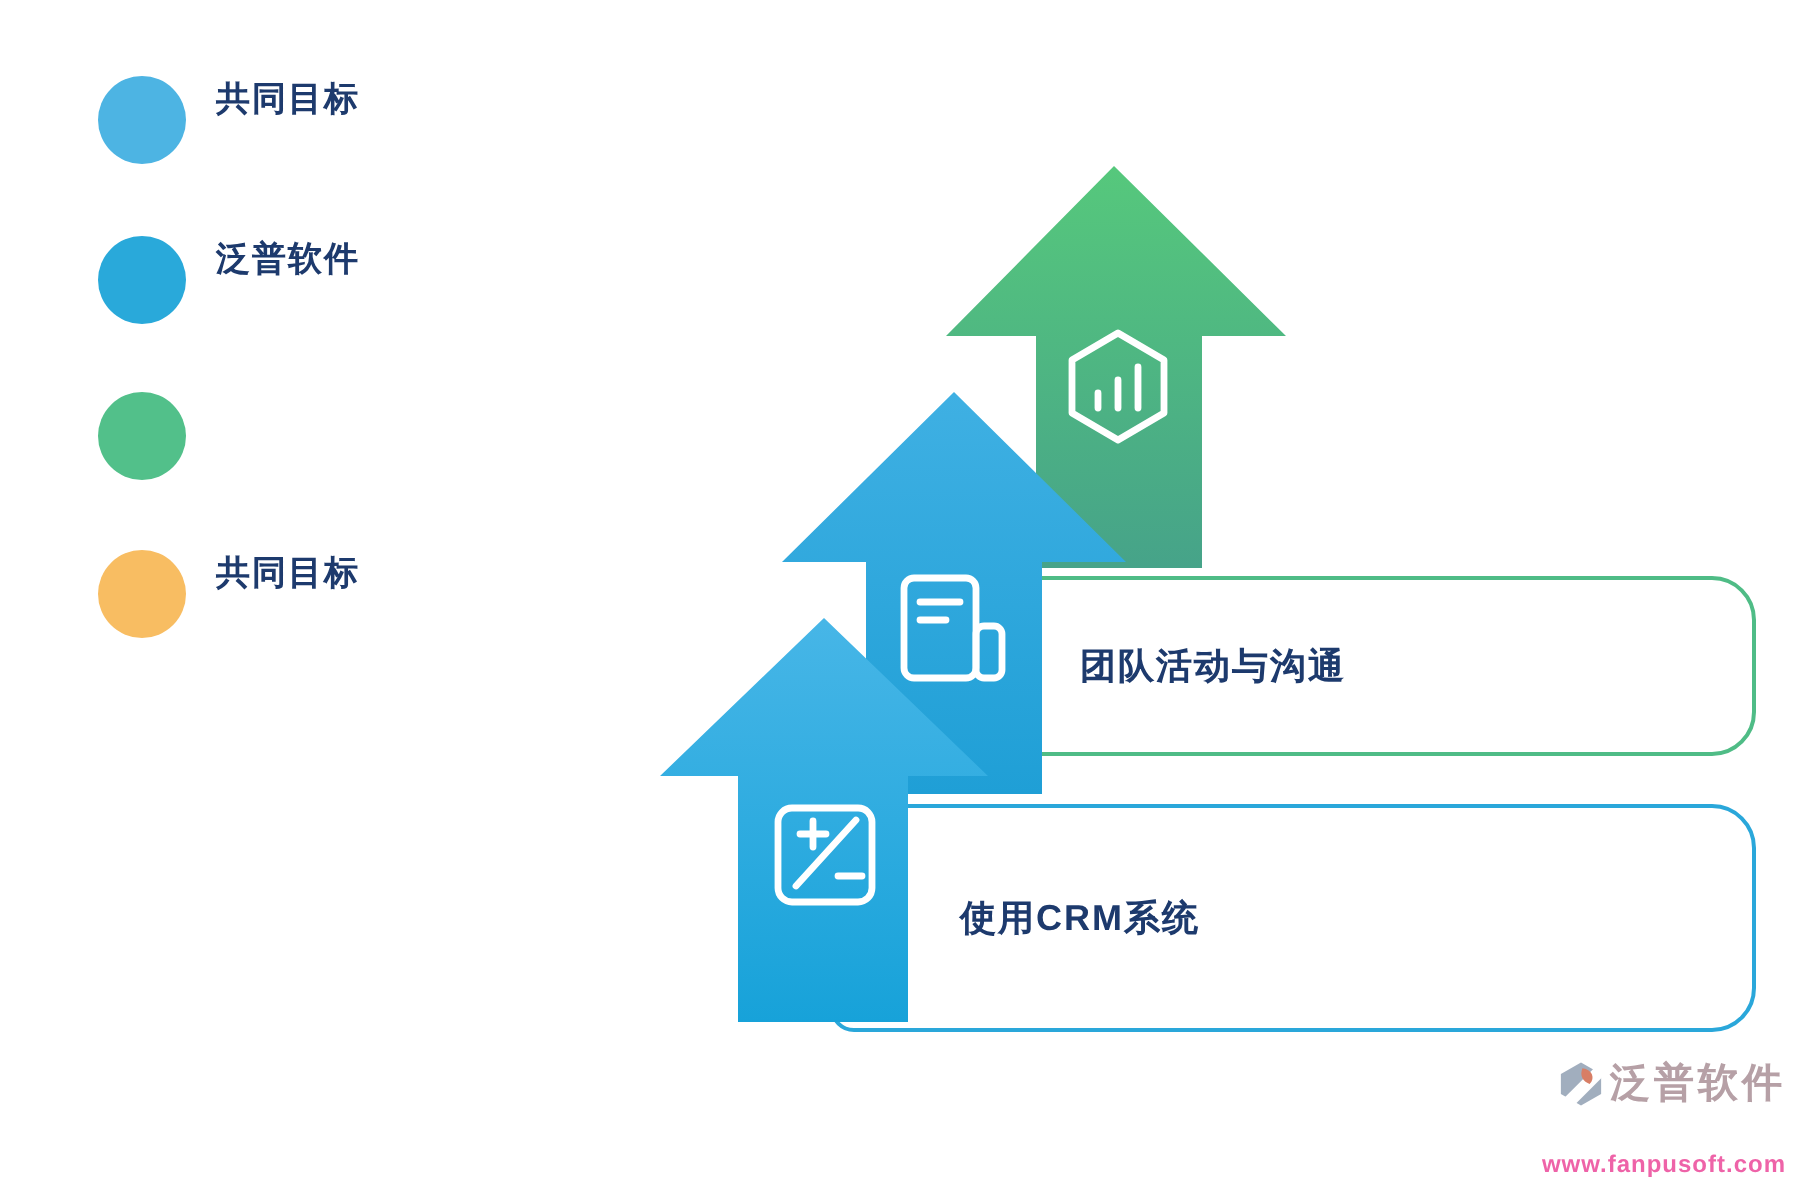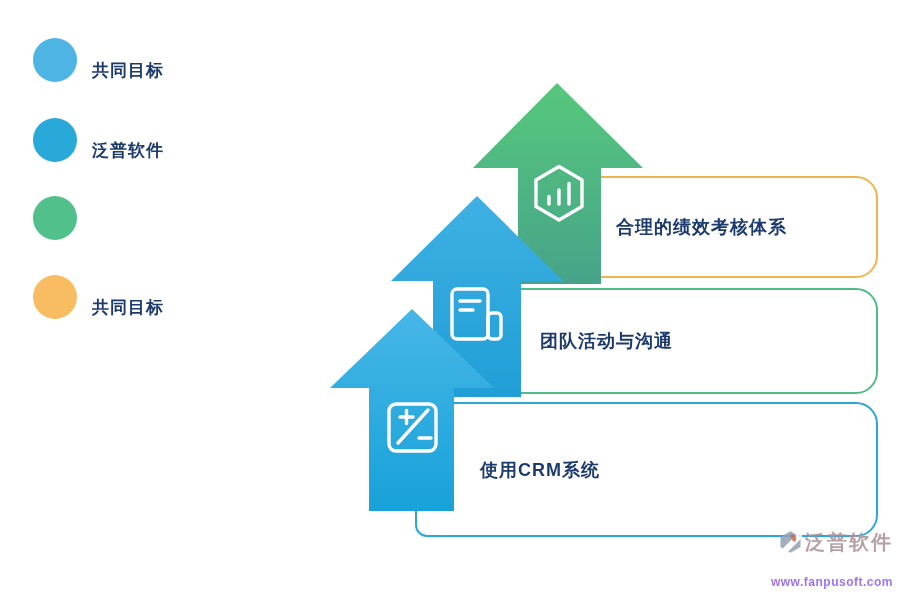--- a/index.html
+++ b/index.html
@@ -1,32 +1,32 @@
 <!DOCTYPE html>
 <html><head>
 <meta charset="utf-8">
 <style>
   html,body{margin:0;padding:0;background:#fff;}
   .stage{
     position:relative;width:900px;height:600px;background:#ffffff;overflow:hidden;
     font-family:"Liberation Sans","DejaVu Sans",sans-serif;
   }
   
-  .legend-item{position:absolute;left:33px;display:flex;align-items:flex-end;height:44px;}
+  .legend-item{position:absolute;left:49px;display:flex;align-items:flex-start;height:44px;}
   .dot{width:44px;height:44px;border-radius:50%;flex:0 0 auto;}
   .legend-label{margin-left:15px;font-size:17px;font-weight:bold;letter-spacing:1px;white-space:nowrap;}
   
   .box{
     position:absolute;background:#ffffff;border:2px solid #ccc;box-sizing:border-box;
     border-radius:12px 22px 22px 12px;display:flex;align-items:center;
   }
   .box-label{font-size:18px;font-weight:bold;letter-spacing:1px;white-space:nowrap;}
   .box1{left:560px;top:176px;width:318px;height:102px;padding-left:54px;}
-  .box2{left:480px;top:288px;width:398px;height:106px;padding-left:58px;}
-  .box3{left:415px;top:402px;width:463px;height:135px;padding-left:63px;}
+  .box2{left:480px;top:288px;width:398px;height:90px;padding-left:58px;}
+  .box3{left:415px;top:402px;width:463px;height:114px;padding-left:63px;}
   
   .arrows{position:absolute;left:0;top:0;width:900px;height:600px;pointer-events:none;}
   
   .watermark{position:absolute;right:7px;bottom:11px;text-align:right;opacity:.85;}
   .brand-row{display:flex;align-items:center;justify-content:flex-end;gap:3px;}
   .brand-name{font-size:20px;font-weight:bold;letter-spacing:2px;line-height:1;}
   .brand-url{font-size:12px;font-weight:bold;letter-spacing:.5px;margin-top:2px;}
 </style>
 </head>
 <body>
@@ -44,23 +44,20 @@
     </div>
     <div class="legend-item" style="top:196px">
       <span class="dot" style="background-color: rgb(82, 192, 138);"></span>
     </div>
     <div class="legend-item" style="top:275px">
       <span class="dot" style="background-color: rgb(248, 189, 98);"></span>
       <span class="legend-label">共同目标</span>
     </div>
   </div>
 
-  <div class="box box1" style="border-color: rgb(240, 180, 79);">
-    <span class="box-label">合理的绩效考核体系</span>
-  </div>
   <div class="box box2" style="border-color: rgb(79, 188, 134);">
     <span class="box-label">团队活动与沟通</span>
   </div>
   <div class="box box3" style="border-color: rgb(42, 167, 218);">
     <span class="box-label">使用CRM系统</span>
   </div>
 
   <svg class="arrows" viewBox="0 0 900 600">
     <defs>
       <linearGradient id="gradGreen" x1="0" y1="0" x2="0" y2="1">
@@ -105,16 +102,16 @@
 
   <div class="watermark">
     <div class="brand-row">
       <svg width="23" height="26" viewBox="0 0 32 32">
         <polygon points="16,1 30,9 30,23 16,31 2,23 2,9" fill="#91a0b3"></polygon>
         <path d="M2,28 L28,2 L34,8 L8,34 Z" fill="#ffffff"></path>
         <path d="M17,5 C24,6 26,12 22,16 C17,14 15,10 17,5 Z" fill="#d2684b"></path>
       </svg>
       <span class="brand-name" style="color: rgb(170, 144, 151);">泛普软件</span>
     </div>
-    <div class="brand-url" style="color: #8b5cf6; margin-top: 20px;">www.fanpusoft.com</div>
+    <div class="brand-url" style="color: #ec4899; margin-top: 20px;">www.fanpusoft.com</div>
   </div>
 
 </div>
 
 </body></html>

